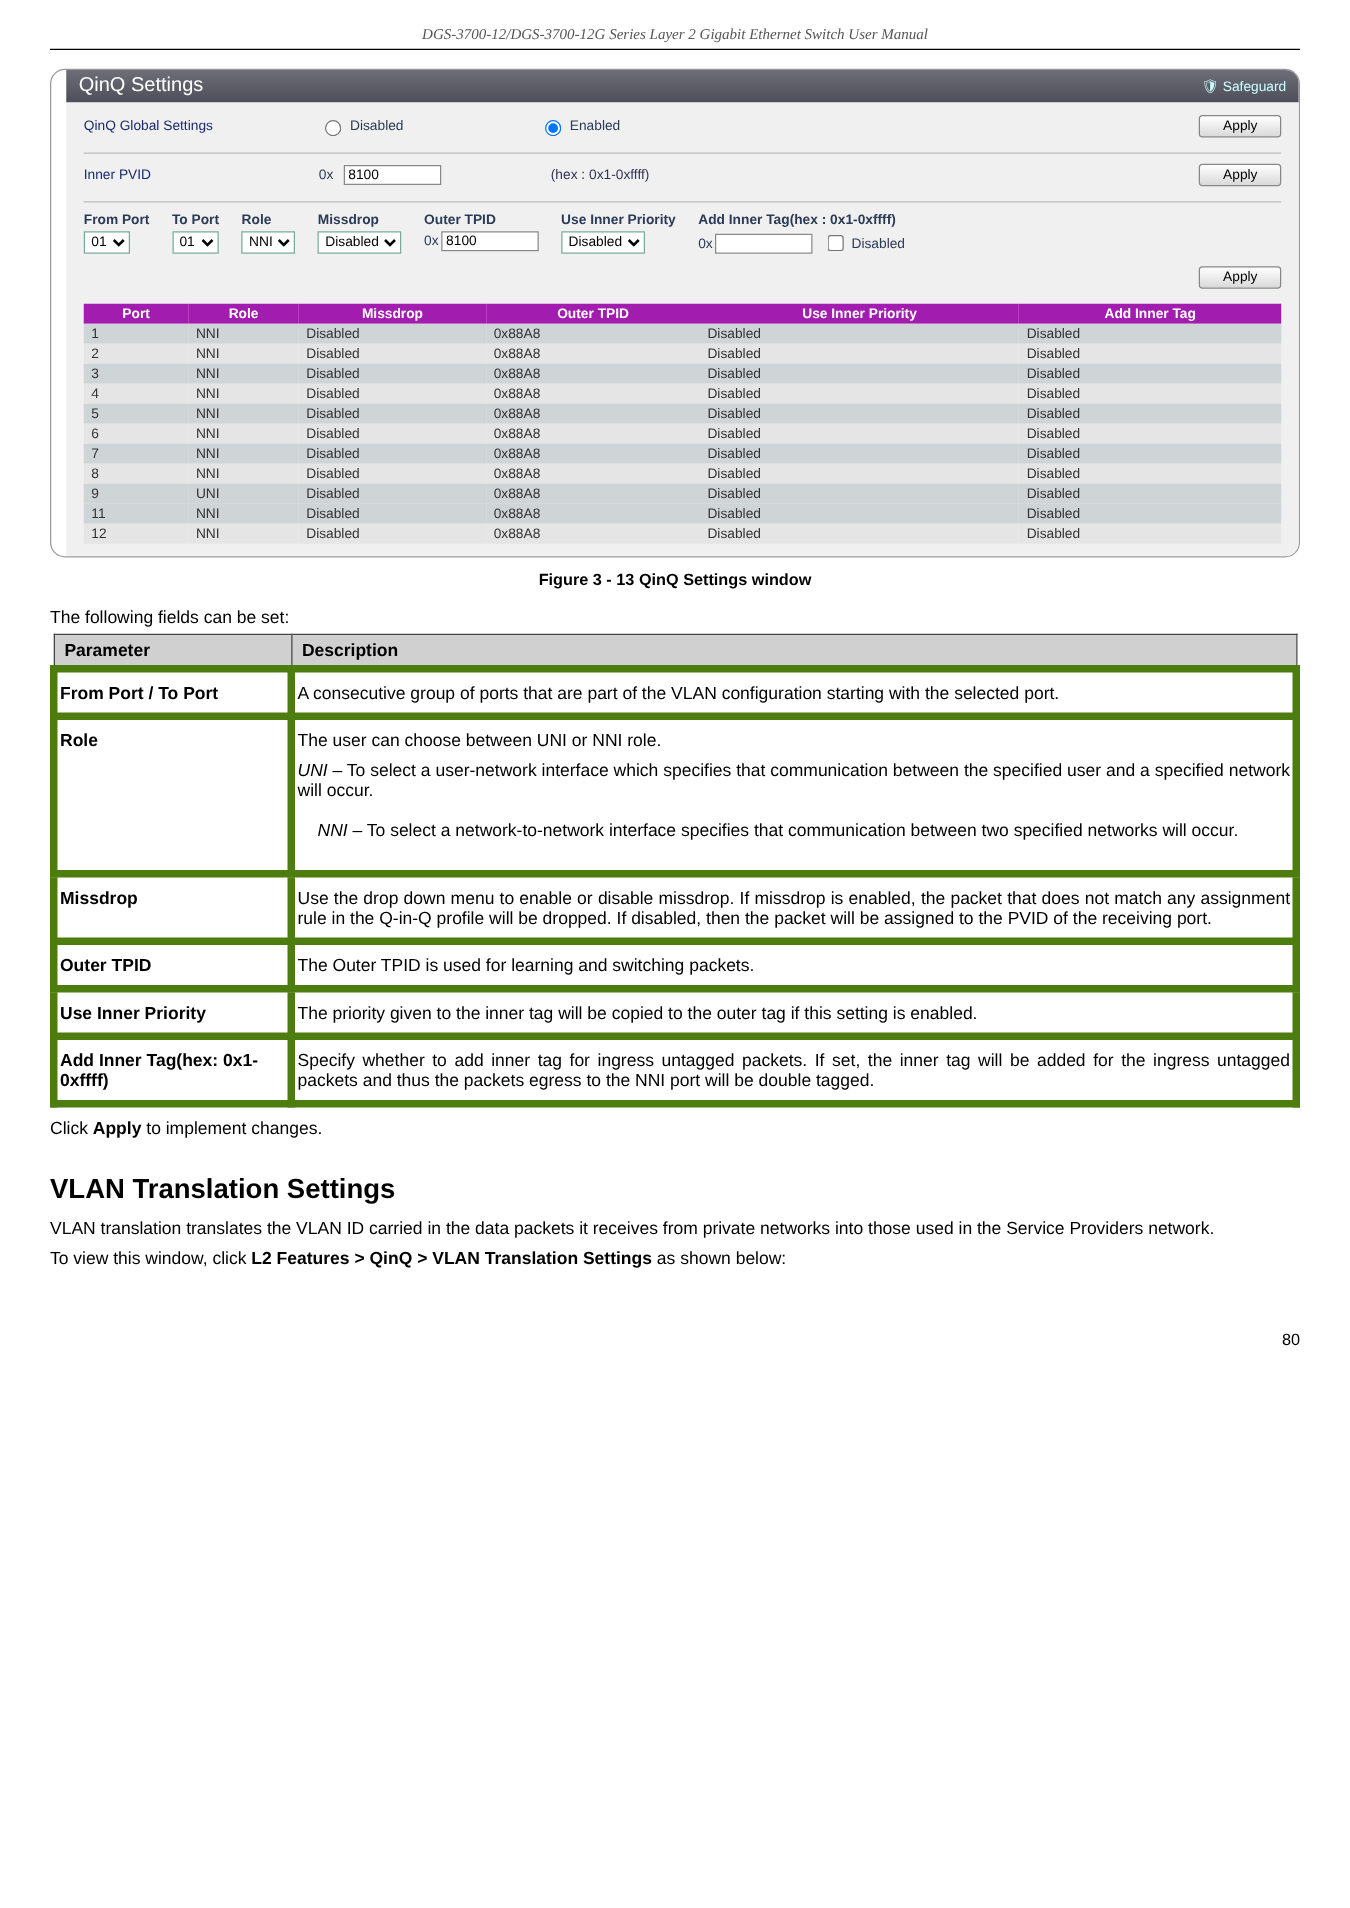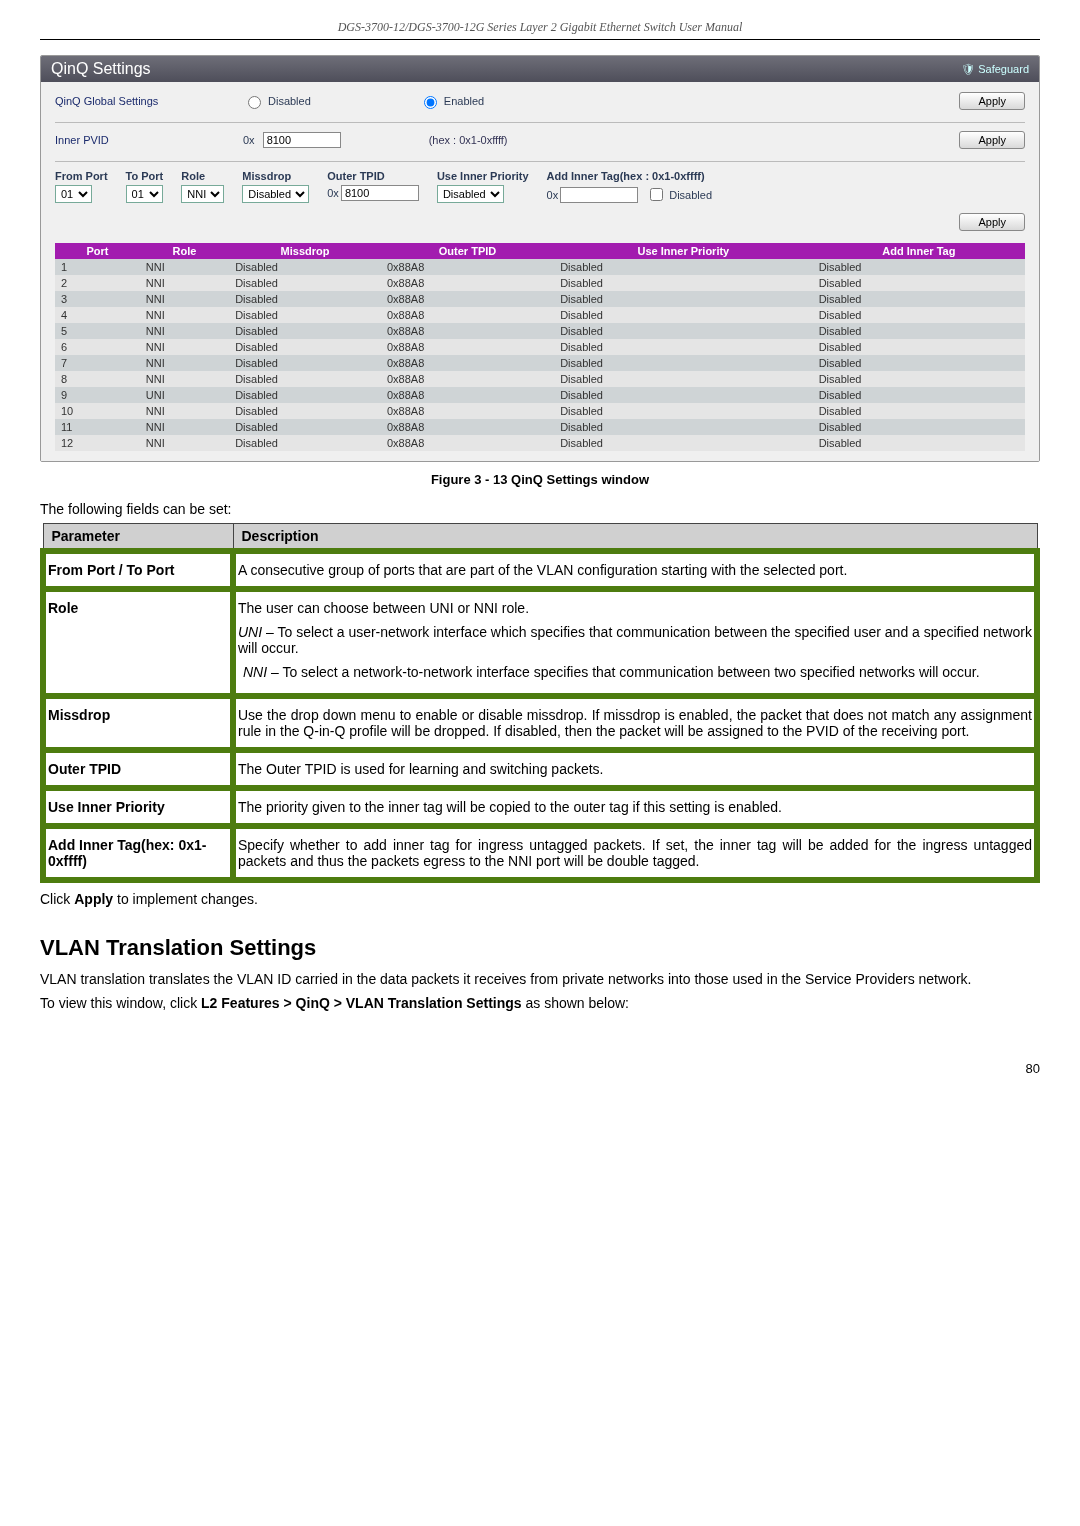--- a/index.html
+++ b/index.html
@@ -1,19 +1,19 @@
 <!DOCTYPE html>
 <html><head>
 <meta charset="utf-8">
 <style>
   body { margin:0; padding:20px 40px; font-family: Arial, Helvetica, sans-serif; font-size:13px; color:#000; background:#fff; width:1000px; }
   .doc-header { font-style:italic; text-align:center; font-size:12px; color:#555; margin-bottom:4px; font-family:"Comic Sans MS", cursive; }
   hr.header-line { border:none; border-top:1px solid #000; margin:0 0 15px 0; }
 
-  .panel { border:1px solid #999; border-radius:2px; overflow:hidden; }
+  .panel { border:1px solid #999; border-radius:12px; overflow:hidden;padding-left:12px; }
   .panel-title { background:linear-gradient(#6e6e78,#4e4e5a); color:#fff; font-size:16px; padding:4px 10px; font-family:"Trebuchet MS", sans-serif; display:flex; justify-content:space-between; align-items:center; }
   .safeguard { font-size:11px; color:#cff; }
   .panel-body { background:#f0f0f0; padding:10px 14px; font-size:11px; color:#2b3a55; }
 
   .row { display:flex; align-items:center; gap:8px; margin-bottom:12px; }
   .row .lbl { min-width:120px; font-weight:normal; color:#1a2a6c; font-size:11px; }
   .radio-wrap { display:inline-flex; align-items:center; gap:4px; margin-right:40px; margin-left:60px; }
   .btn { background:linear-gradient(#fff,#d9d9d9); border:1px solid #888; border-radius:3px; padding:2px 18px; font-size:11px; cursor:pointer; }
   .flex-spacer { flex:1; }
   input[type=text].short { width:70px; font-size:11px; padding:1px 3px; border:1px solid #888; }
@@ -215,28 +215,20 @@
             <td>Disabled</td>
           </tr>
           <tr class="alt">
             <td>9</td>
             <td>UNI</td>
             <td>Disabled</td>
             <td>0x88A8</td>
             <td>Disabled</td>
             <td>Disabled</td>
           </tr>
-          <tr>
-            <td>10</td>
-            <td>NNI</td>
-            <td>Disabled</td>
-            <td>0x88A8</td>
-            <td>Disabled</td>
-            <td>Disabled</td>
-          </tr>
           <tr class="alt">
             <td>11</td>
             <td>NNI</td>
             <td>Disabled</td>
             <td>0x88A8</td>
             <td>Disabled</td>
             <td>Disabled</td>
           </tr>
           <tr>
             <td>12</td>
@@ -266,21 +258,21 @@
   <tbody>
     <tr>
       <td class="k">From Port / To Port</td>
       <td>A consecutive group of ports that are part of the VLAN configuration starting with the selected port.</td>
     </tr>
     <tr>
       <td class="k">Role</td>
       <td>
         <p style="margin:0 0 8px 0;">The user can choose between UNI or NNI role.</p>
         <p style="margin:0 0 8px 0; text-align:justify;"><span class="it">UNI</span><span> – To select a user-network interface which specifies that communication between the specified user and a specified network will occur.</span></p>
-        <p style="margin:5px; text-align:justify;"><span class="it">NNI</span><span> – To select a network-to-network interface specifies that communication between two specified networks will occur.</span></p>
+        <p style="margin:16px; text-align:justify;"><span class="it">NNI</span><span> – To select a network-to-network interface specifies that communication between two specified networks will occur.</span></p>
       </td>
     </tr>
     <tr>
       <td class="k">Missdrop</td>
       <td style="text-align:justify;">Use the drop down menu to enable or disable missdrop. If missdrop is enabled, the packet that does not match any assignment rule in the Q-in-Q profile will be dropped. If disabled, then the packet will be assigned to the PVID of the receiving port.</td>
     </tr>
     <tr>
       <td class="k">Outer TPID</td>
       <td>The Outer TPID is used for learning and switching packets.</td>
     </tr>

